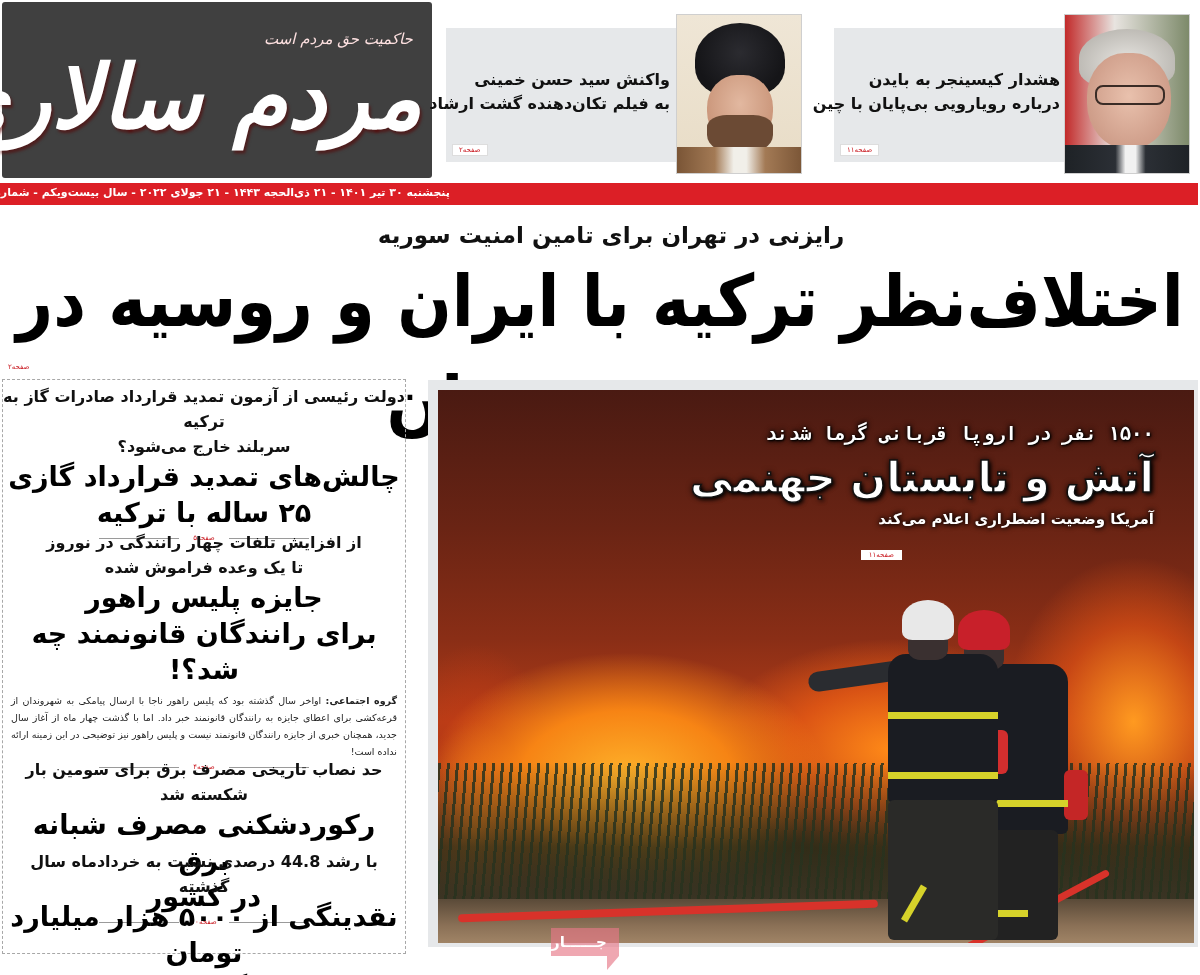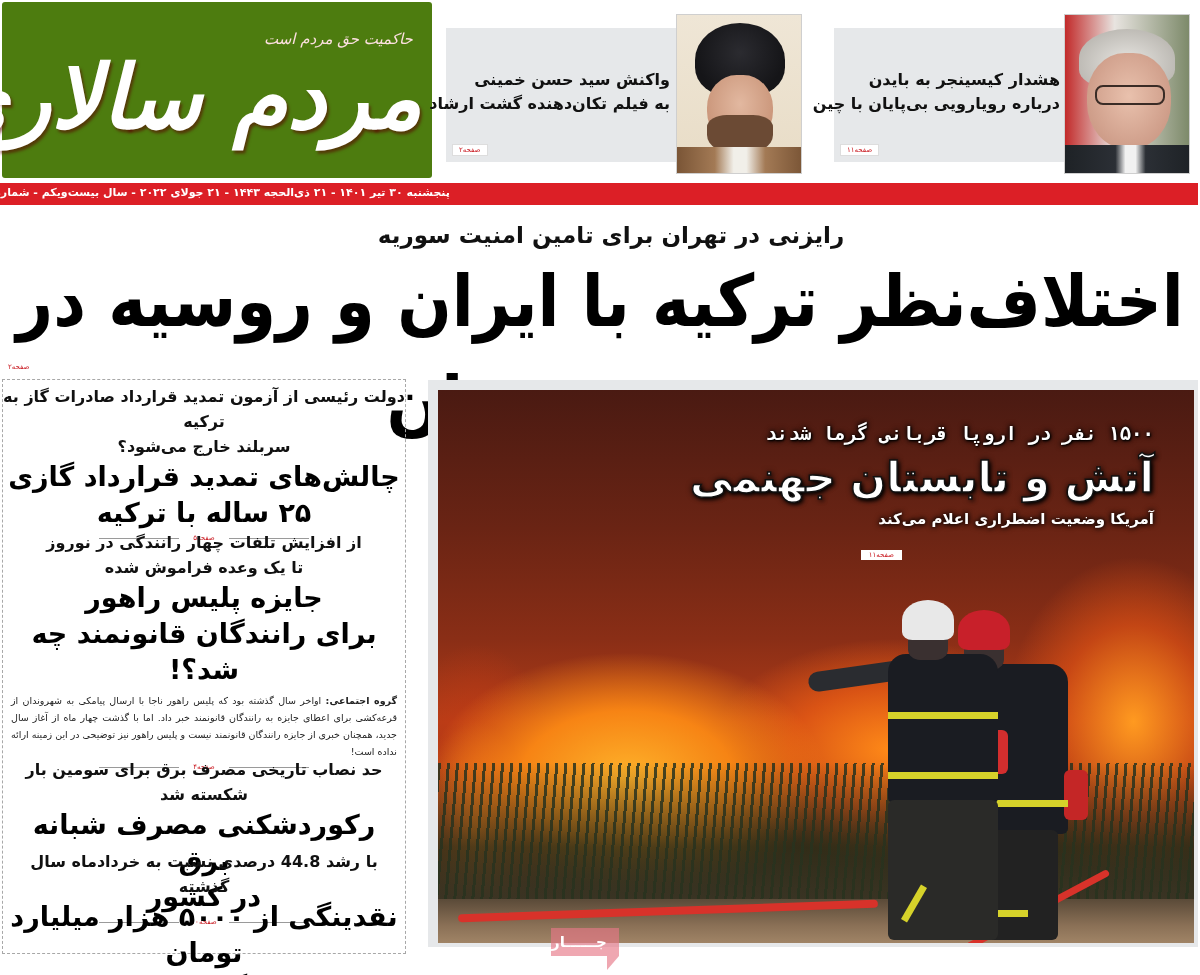--- a/index.html
+++ b/index.html
@@ -2,21 +2,21 @@
 <html><head>
 <meta charset="utf-8">
 <style>
   * { box-sizing: border-box; margin: 0; padding: 0; }
   html, body { width: 1200px; height: 975px; background: #ffffff; overflow: hidden; }
   body { position: relative; font-family: "DejaVu Sans", sans-serif; color: #111; direction: rtl; }
 
   
   .masthead {
     position: absolute; left: 2px; top: 2px; width: 430px; height: 176px;
-    background: #4d7c0f; border-radius: 3px;
+    background: #404040; border-radius: 3px;
   }
   .masthead .tagline {
     position: absolute; left: 262px; top: 28px;
     font-family: "DejaVu Serif", serif; font-style: italic;
     font-size: 15px; color: #fde0e0; white-space: nowrap;
   }
   .masthead .logo {
     position: absolute; left: 20px; top: 40px; width: 400px;
     font-family: "DejaVu Serif", serif; font-weight: bold; font-style: italic;
     font-size: 88px; line-height: 110px; color: #ffffff; text-align: center;

